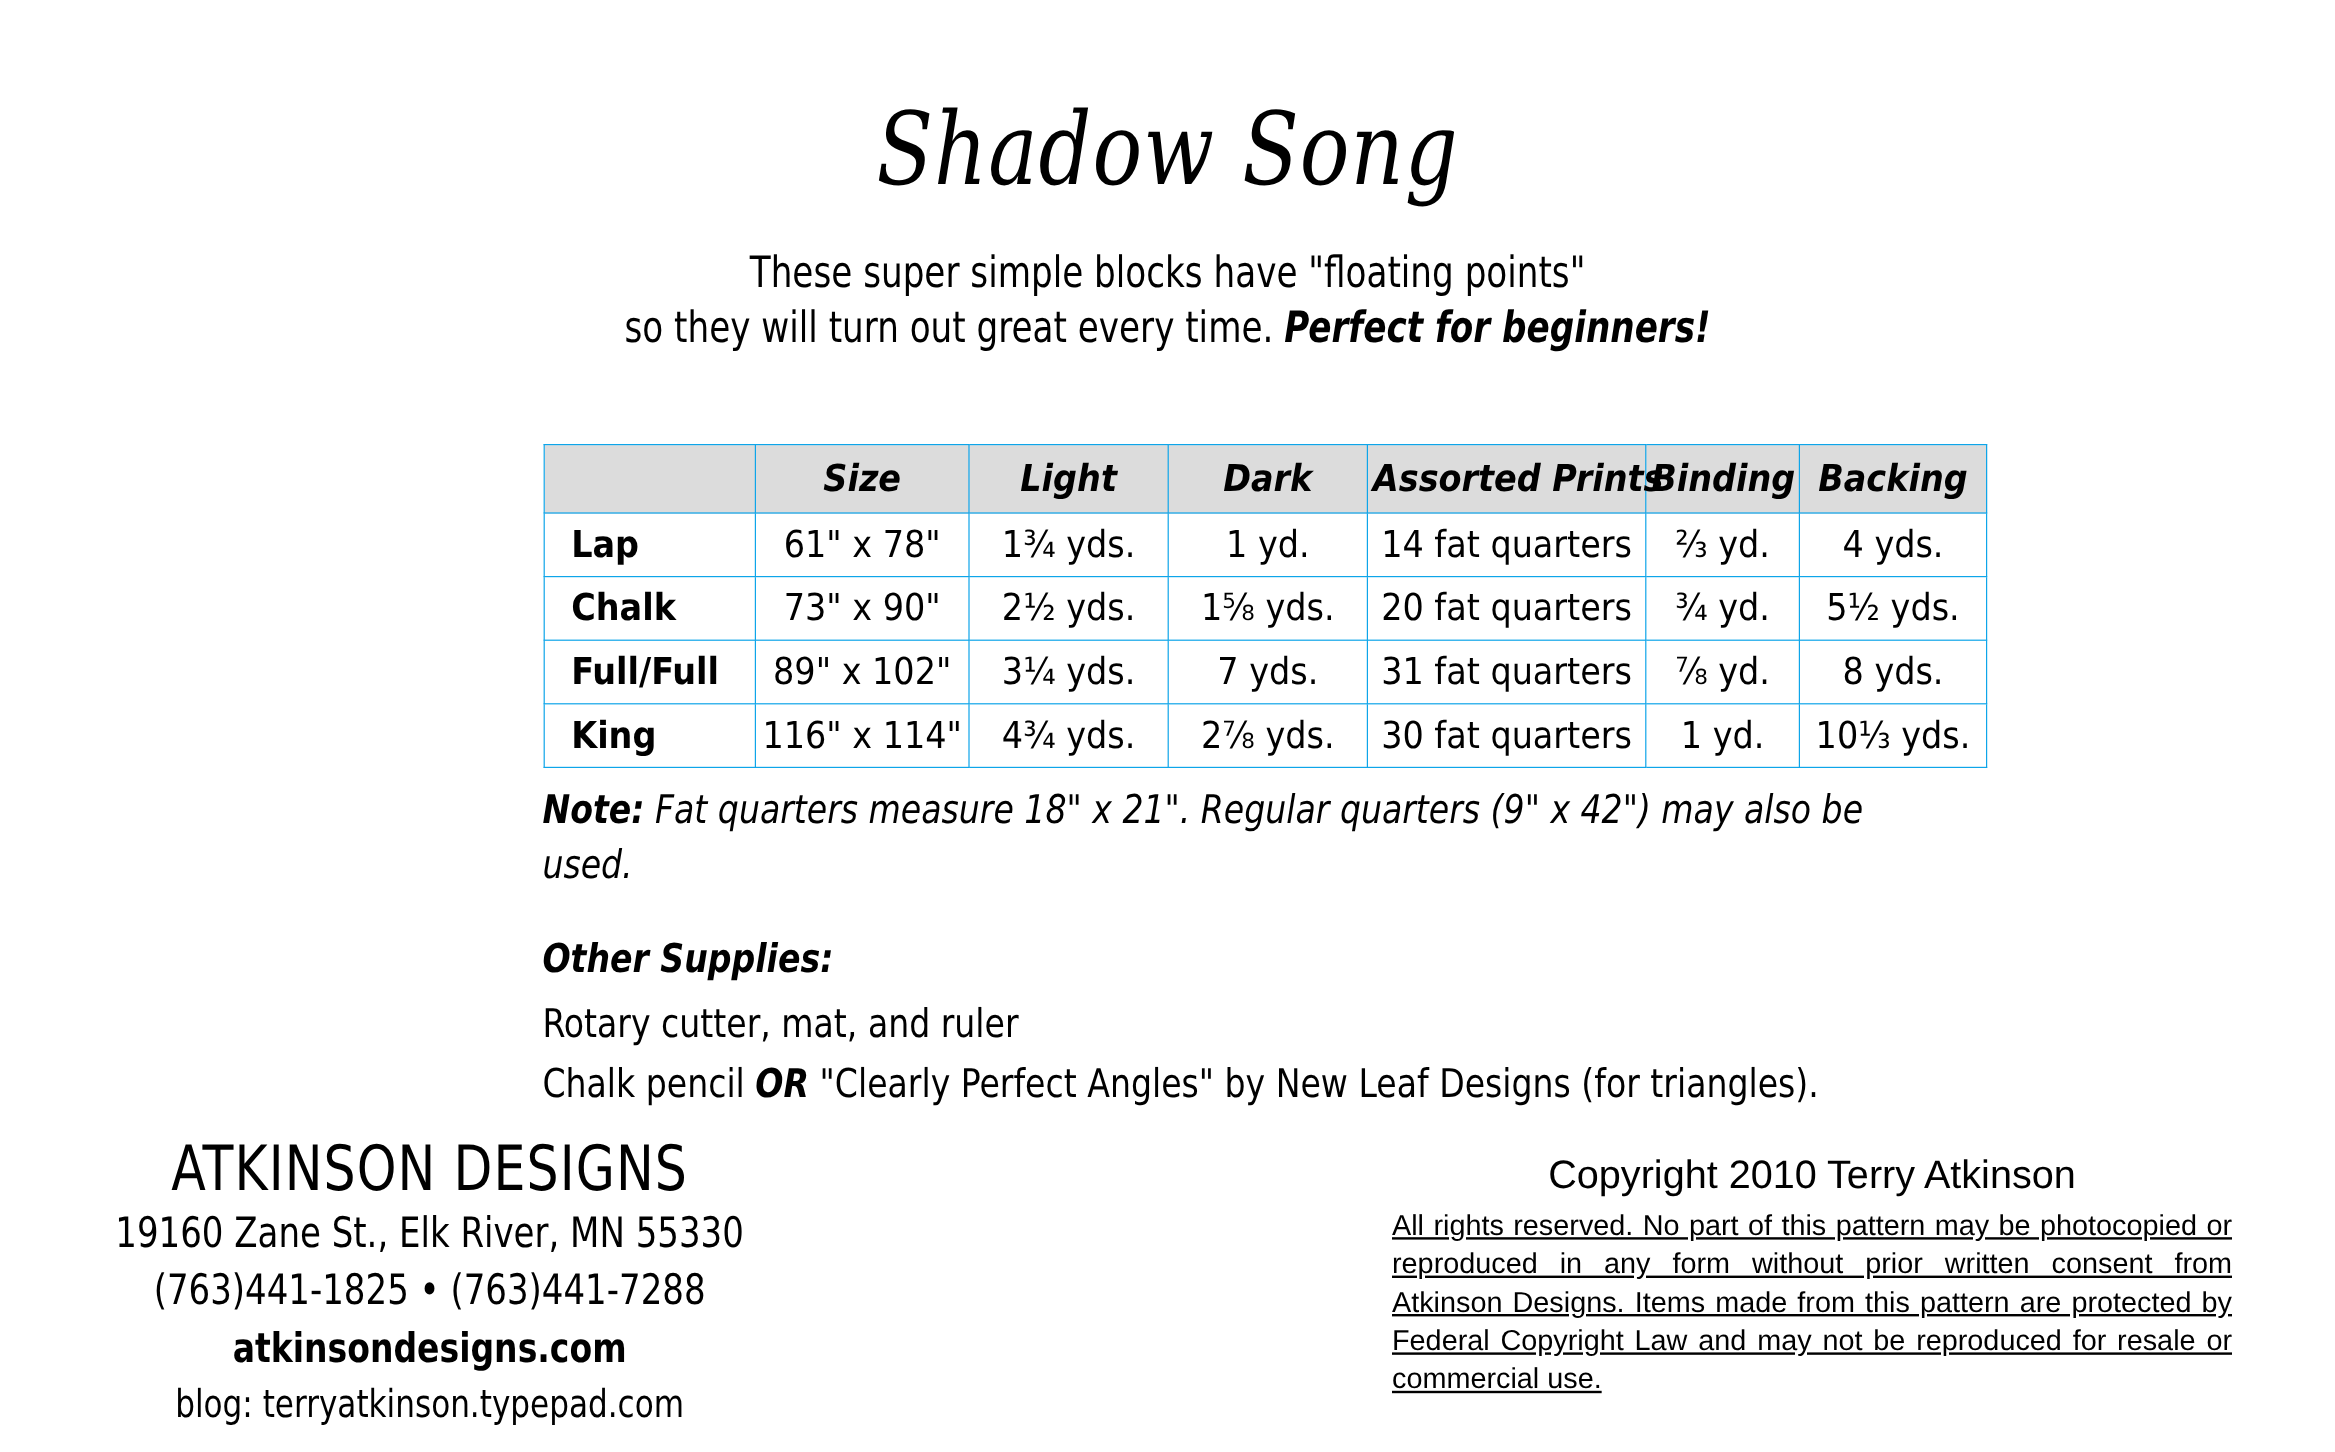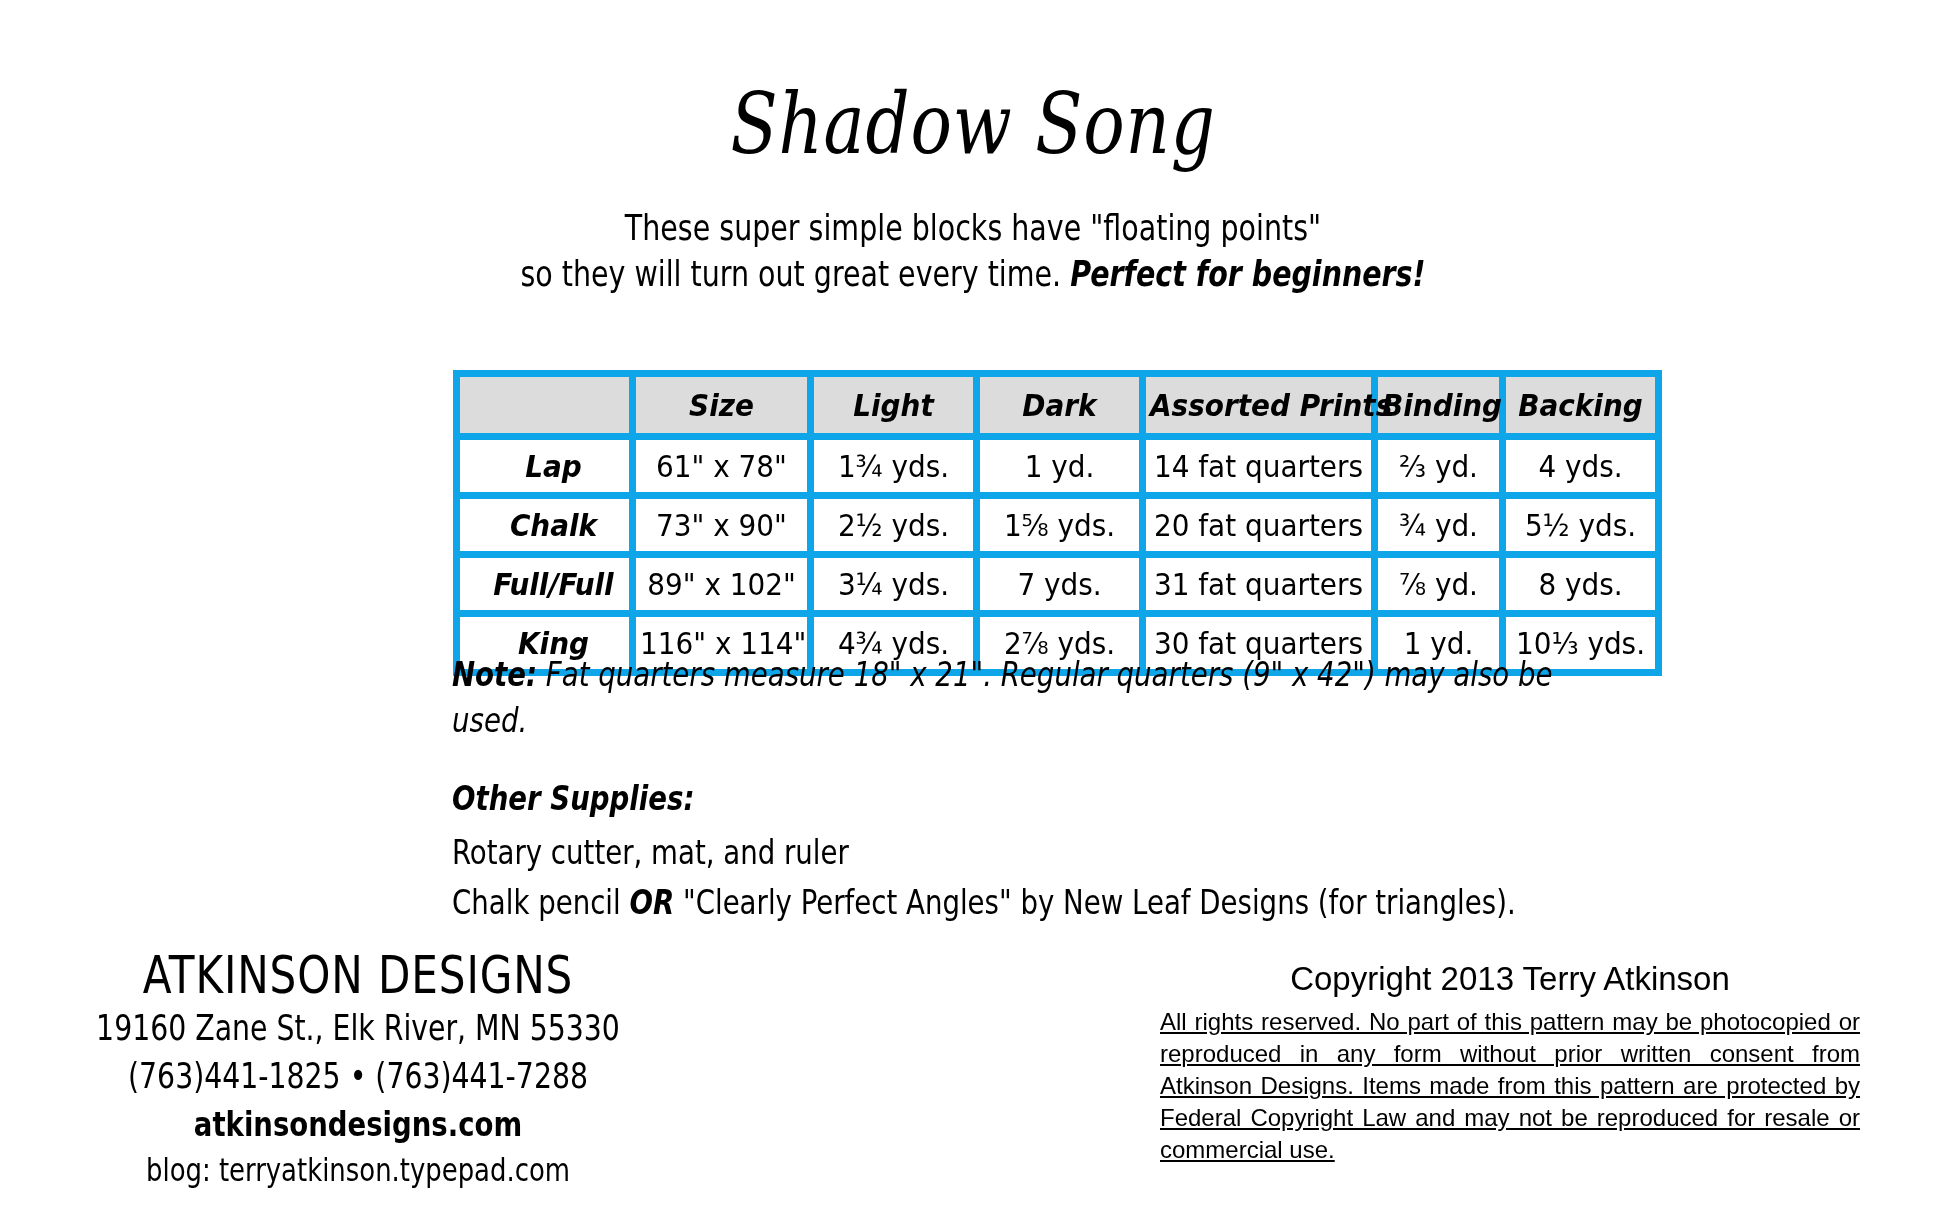--- a/index.html
+++ b/index.html
@@ -56,41 +56,40 @@
     left: 453px;
     width: 1202px;
   }
   table.sizes {
     border-collapse: collapse;
     width: 1202px;
     table-layout: fixed;
     font-family: "DejaVu Sans Condensed", "DejaVu Sans", sans-serif;
   }
   table.sizes td, table.sizes th {
-    border: 7px solid #0ea5e9;
+    border: 1px solid #0ea5e9;
     height: 52px;
     font-size: 31px;
     font-weight: normal;
     text-align: center;
     vertical-align: middle;
     padding: 0 4px;
     white-space: nowrap;
   }
   table.sizes thead th {
     background: #dcdcdc;
     font-style: italic;
     font-weight: bold;
     font-size: 31px;
     height: 56px;
   }
   table.sizes tbody td.rowlabel,
   table.sizes thead th.rowlabel {
-    text-align: center;
+    text-align: left;
     padding-left: 22px;
-    font-style: italic;
     font-weight: bold;
   }
   .col-label  { width: 176px; }
   .col-size   { width: 178px; }
   .col-light  { width: 166px; }
   .col-dark   { width: 166px; }
   .col-prints { width: 232px; }
   .col-bind   { width: 128px; }
   .col-back   { width: 156px; }
 
@@ -259,15 +258,15 @@
 
 <div class="company">
   <div class="company-name">ATKINSON DESIGNS</div>
   <div class="company-addr">19160 Zane St.,  Elk River, MN 55330</div>
   <div class="company-phone">(763)441-1825 • (763)441-7288</div>
   <div class="company-web">atkinsondesigns.com</div>
   <div class="company-blog">blog: terryatkinson.typepad.com</div>
 </div>
 
 <div class="copyright">
-  <div class="copyright-head">Copyright 2013 Terry Atkinson</div>
+  <div class="copyright-head">Copyright 2010 Terry Atkinson</div>
   <div class="copyright-body">All rights reserved. No part of this pattern may be photocopied or reproduced in any form without prior written consent from Atkinson Designs. Items made from this pattern are protected by Federal Copyright Law and may not be reproduced for resale or commercial use.</div>
 </div>
 
 </body></html>

